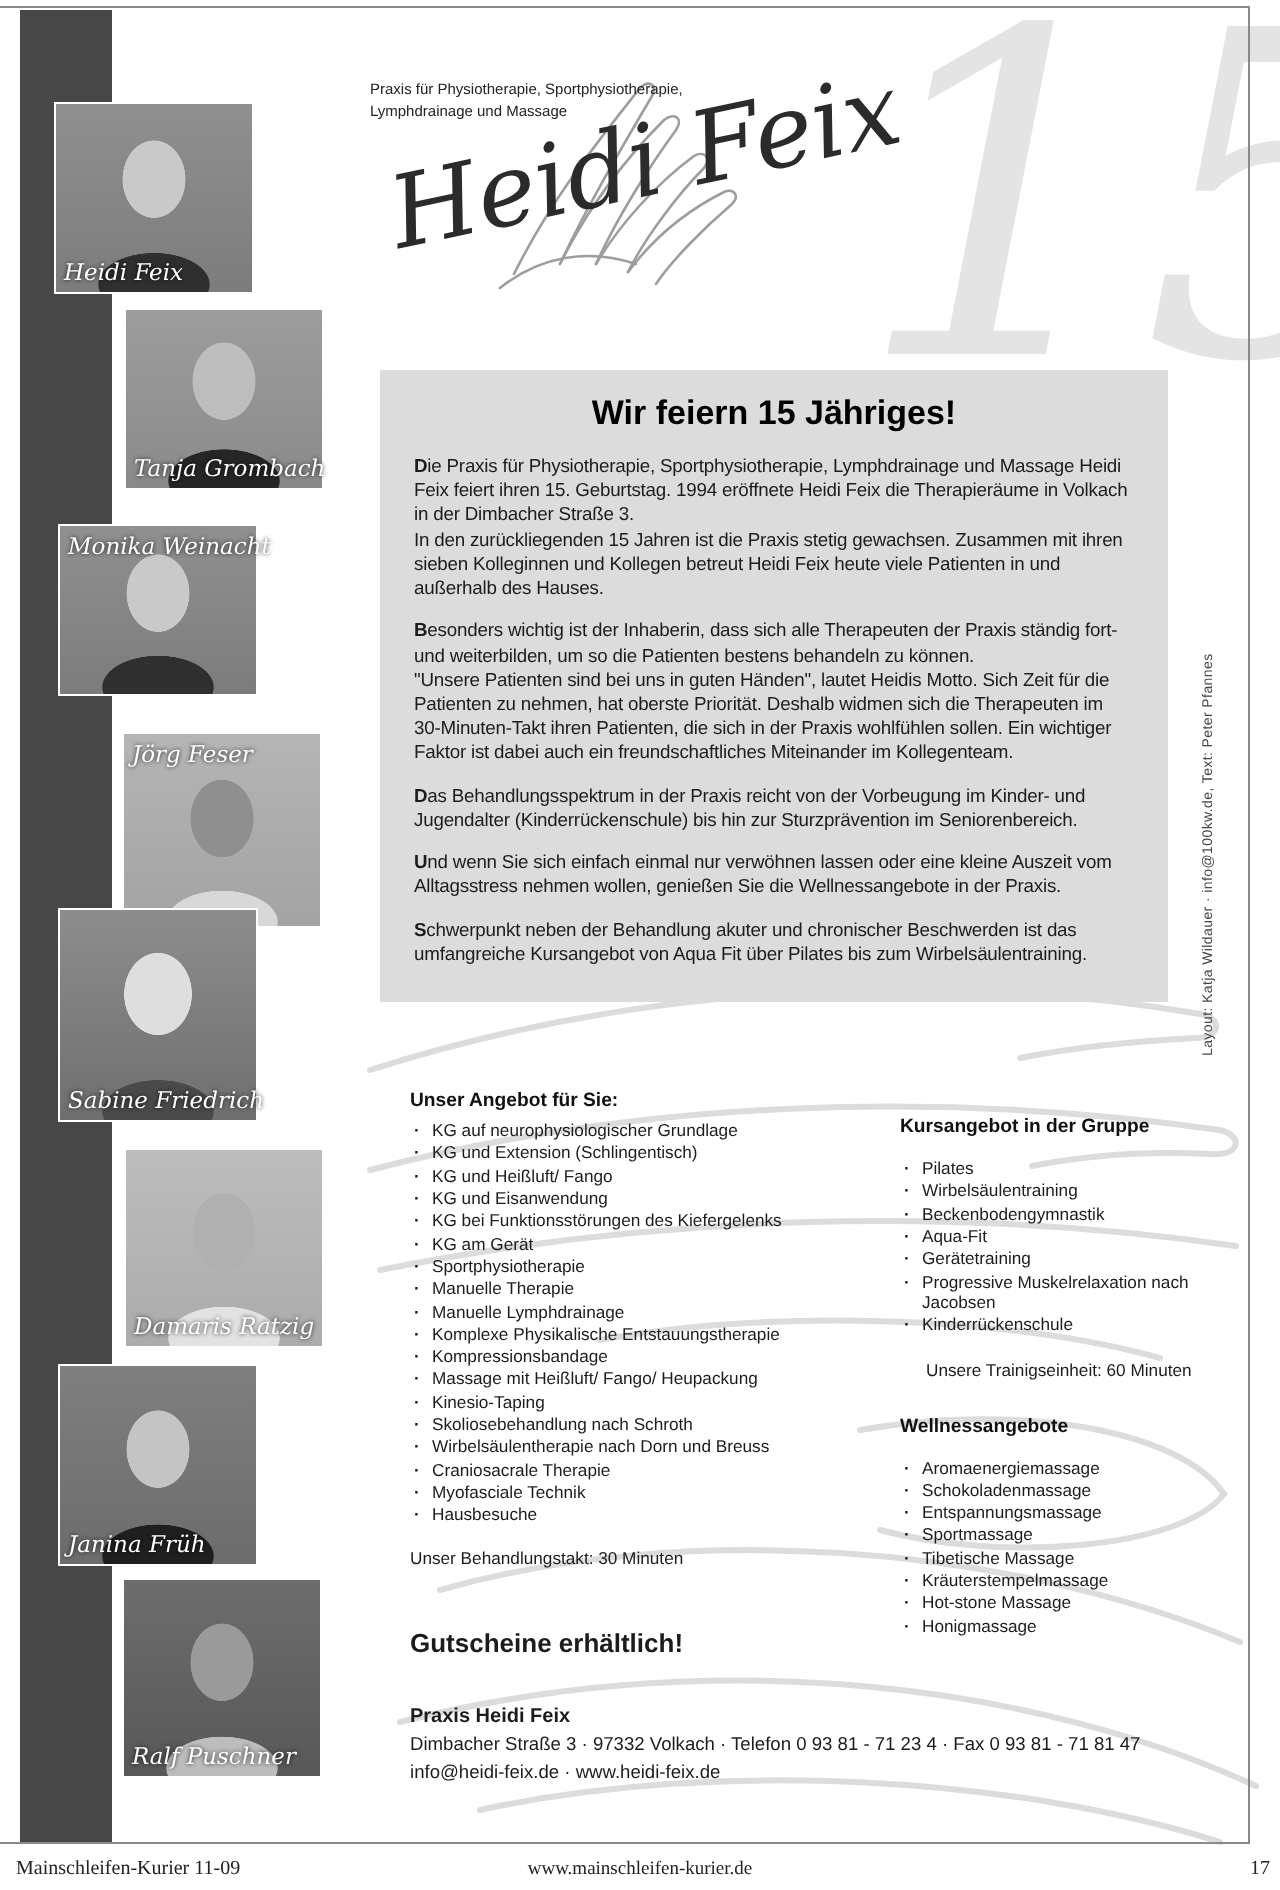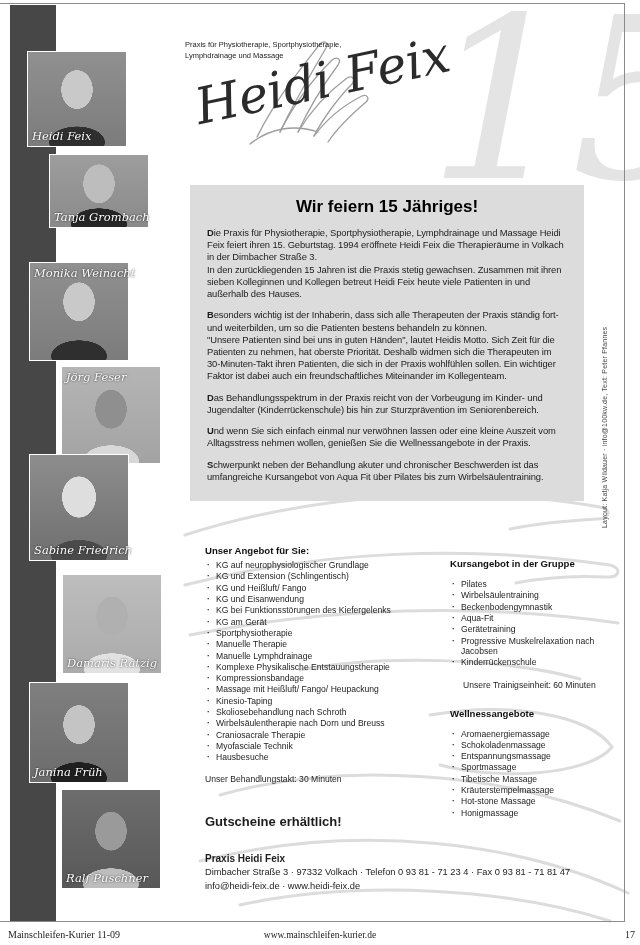--- a/index.html
+++ b/index.html
@@ -15,25 +15,25 @@
   .band{position:absolute;left:10px;top:5px;width:46px;height:917px;background:#474747;z-index:0;}
   
   .staff{position:absolute;left:0;top:0;width:175px;height:945px;z-index:1;}
   .photo{position:absolute;width:98px;height:98px;
     background:
       radial-gradient(ellipse 26px 32px at 50% 40%, #c9c9c9 60%, rgba(0,0,0,0) 61%),
       radial-gradient(ellipse 46px 26px at 50% 96%, #2f2f2f 60%, rgba(0,0,0,0) 61%),
       linear-gradient(#909090,#7c7c7c);
     outline:1px solid #fff;}
   .photo.i0{left:28px;top:52px;height:94px;}
-  .photo.i1{left:50px;top:155px;height:72px;background:
+  .photo.i1{left:63px;top:155px;height:89px;background:
       radial-gradient(ellipse 26px 32px at 50% 40%, #bdbdbd 60%, rgba(0,0,0,0) 61%),
       radial-gradient(ellipse 46px 26px at 50% 96%, #262626 60%, rgba(0,0,0,0) 61%),
       linear-gradient(#9d9d9d,#8a8a8a);}
-  .photo.i2{left:30px;top:263px;height:97px;}
+  .photo.i2{left:30px;top:263px;height:84px;}
   .photo.i3{left:62px;top:367px;height:96px;background:
       radial-gradient(ellipse 26px 32px at 50% 44%, #8f8f8f 60%, rgba(0,0,0,0) 61%),
       radial-gradient(ellipse 46px 26px at 50% 98%, #d8d8d8 60%, rgba(0,0,0,0) 61%),
       linear-gradient(#b5b5b5,#a3a3a3);}
   .photo.i4{left:30px;top:455px;height:105px;background:
       radial-gradient(ellipse 28px 34px at 50% 40%, #dedede 60%, rgba(0,0,0,0) 61%),
       radial-gradient(ellipse 46px 26px at 50% 96%, #4a4a4a 60%, rgba(0,0,0,0) 61%),
       linear-gradient(#8d8d8d,#6f6f6f);}
   .photo.i5{left:63px;top:575px;height:98px;background:
       radial-gradient(ellipse 26px 32px at 50% 42%, #b0b0b0 60%, rgba(0,0,0,0) 61%),

